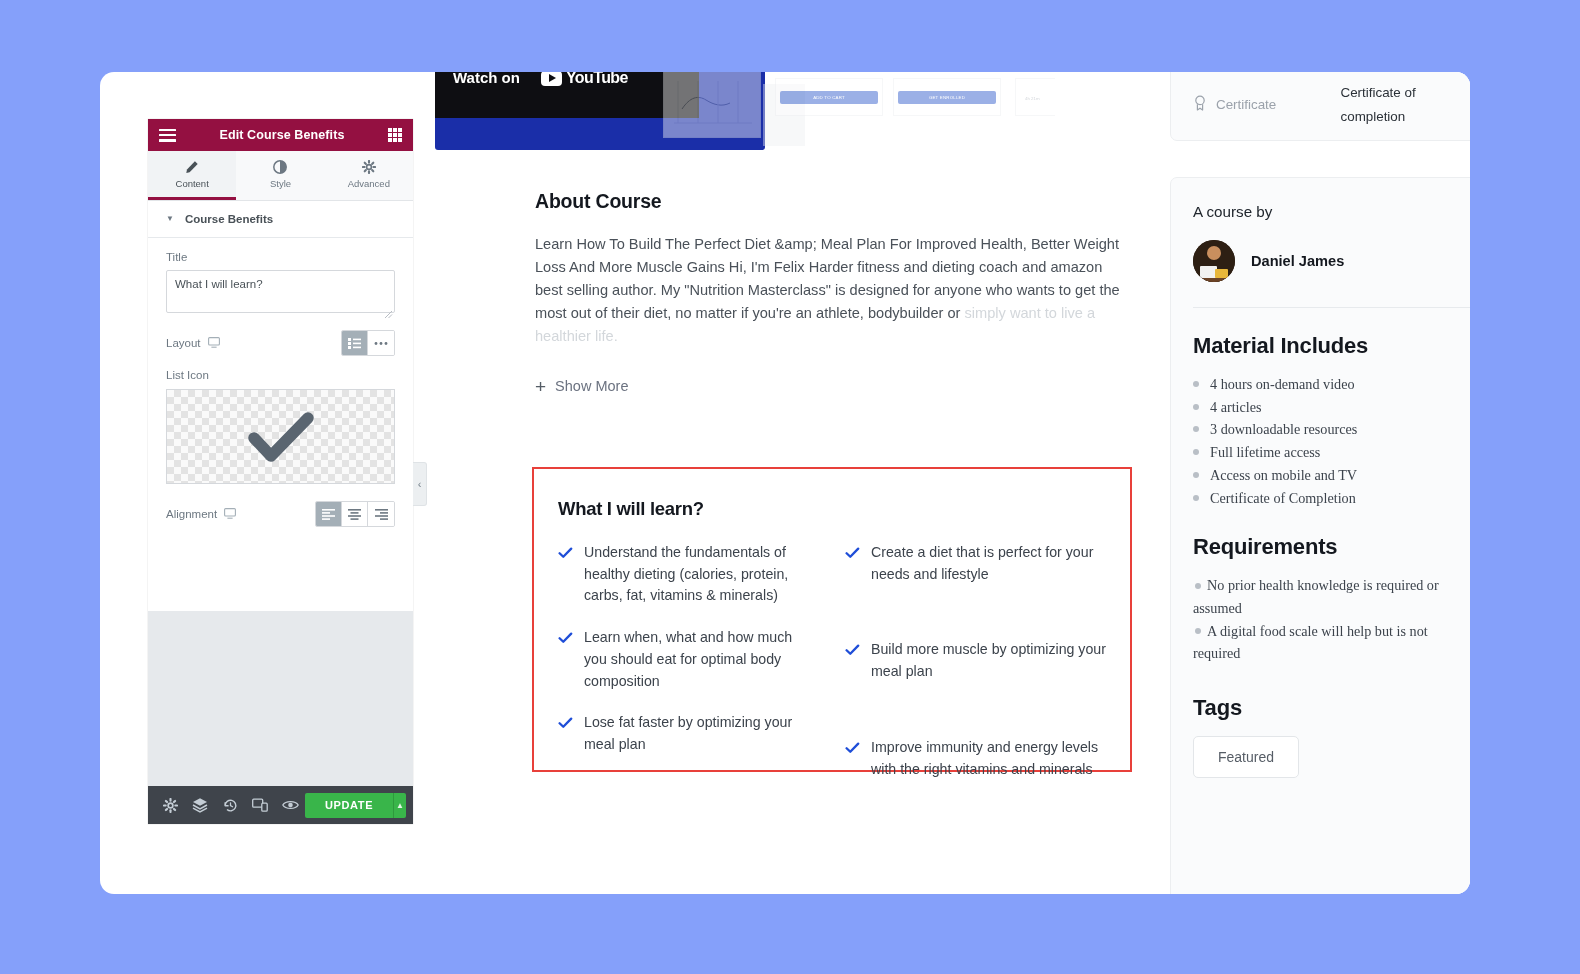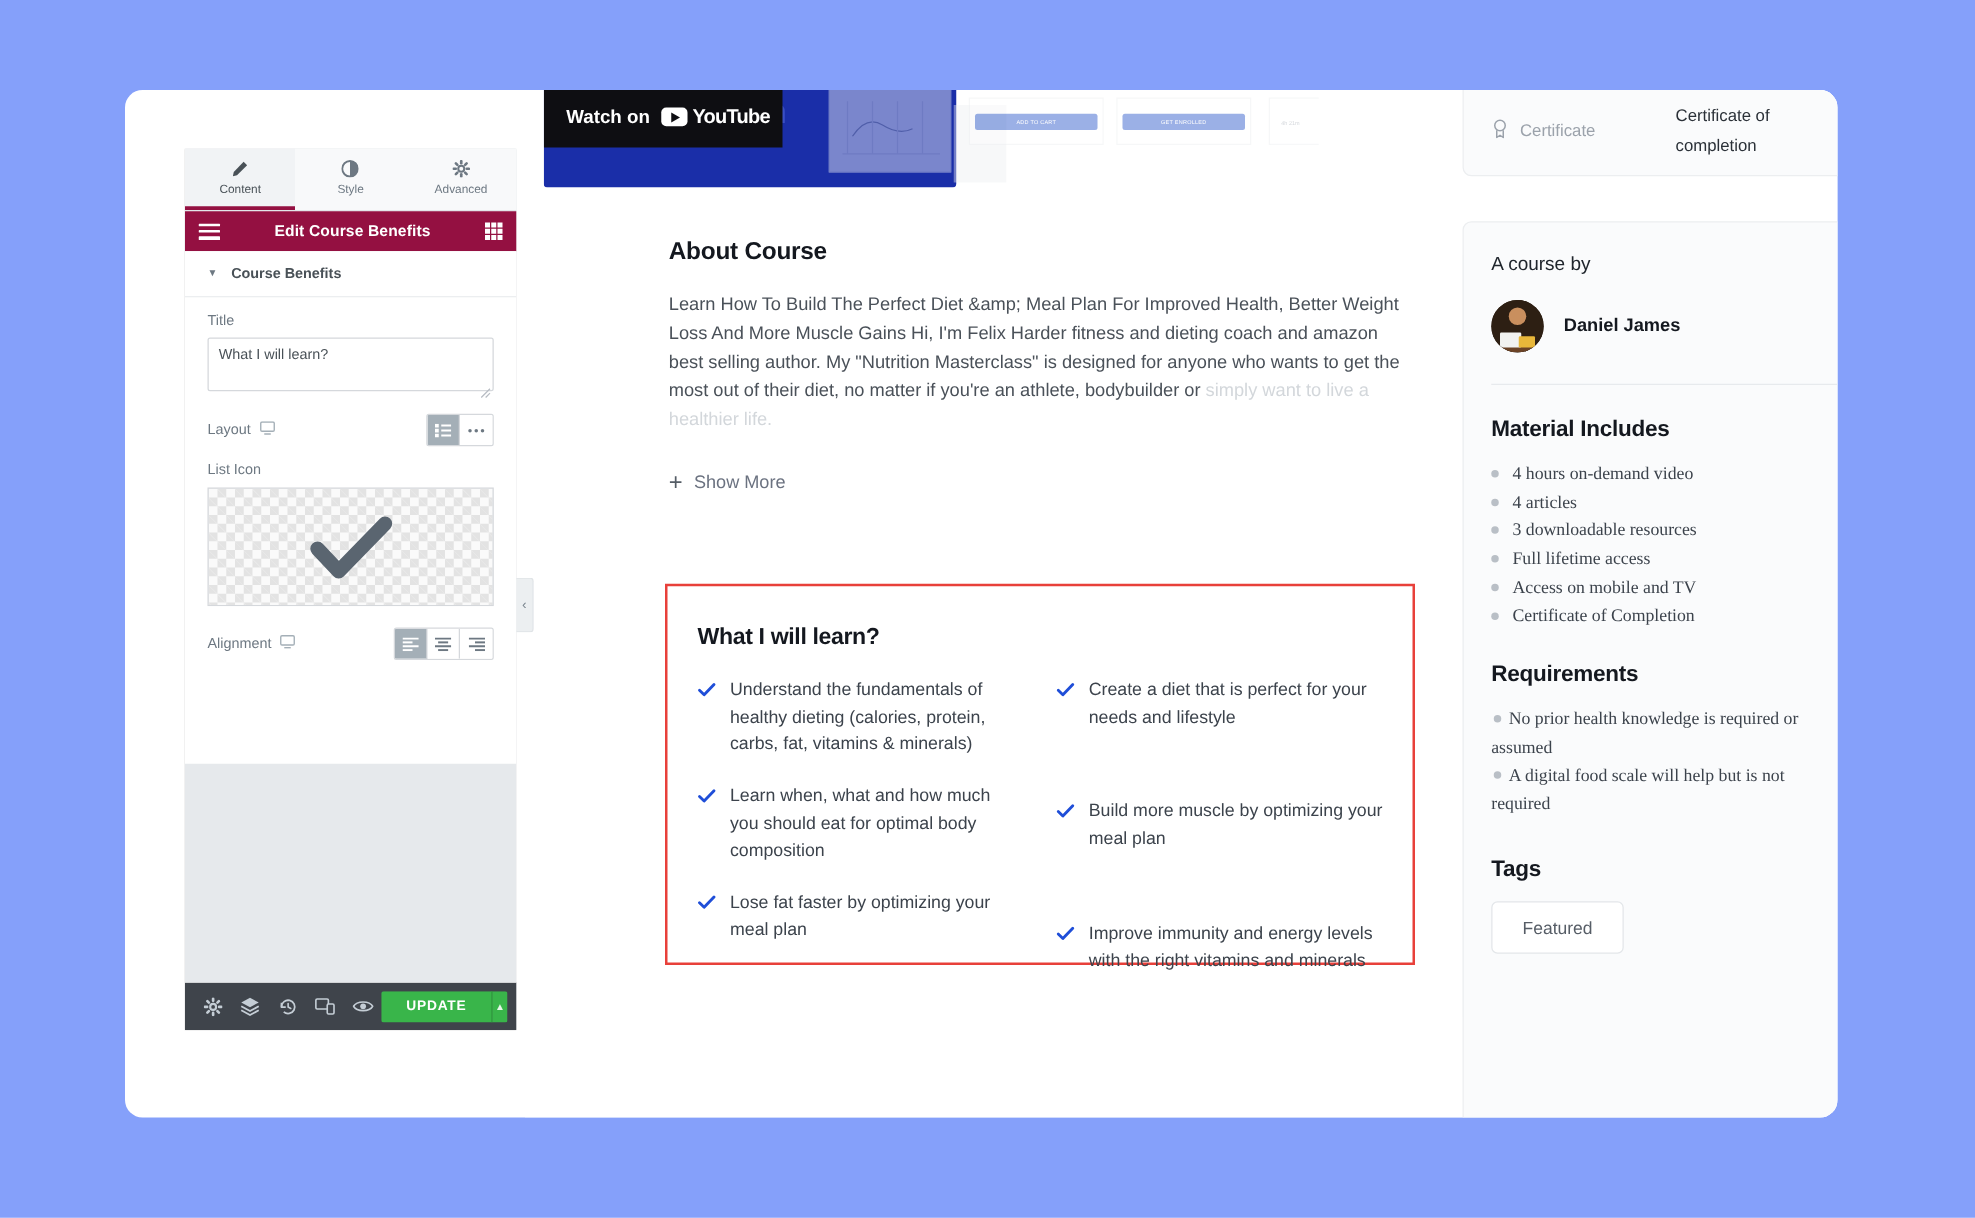--- a/index.html
+++ b/index.html
@@ -160,22 +160,22 @@
   #video-inner {
     position: absolute; left: 0; top: -60px; width: 330px; height: 138px;
     background: #1a2ea8; border-radius: 3px; overflow: hidden;
   }
   #video-title {
     position: absolute; left: 52px; top: 62px;
     font-size: 27px; font-weight: bold; color: #3a4fc4; letter-spacing: -.5px;
     white-space: nowrap;
   }
   #yt-badge {
-    position: absolute; left: 0px; top: 57px; width: 191px; height: 49px;
-    background: #0e0e12; display: flex; align-items: center; gap: 9px;
+    position: absolute; left: 0px; top: 57px; width: 264px; height: 49px;
+    background: #0e0e12; display: flex; align-items: flex-start; gap: 21px;
     padding-left: 18px;
   }
   #yt-badge .wo { color: #fff; font-size: 15px; font-weight: bold; }
   .yt-logo { display: flex; align-items: center; gap: 4px; }
   .yt-play { width: 21px; height: 15px; background: #fff; border-radius: 4px;
              display:flex; align-items:center; justify-content:center; }
   .yt-play::after { content:''; width:0;height:0;border-left:7px solid #0e0e12;
                     border-top:4.5px solid transparent; border-bottom:4.5px solid transparent;
                     margin-left:2px;}
   .yt-word { color:#fff; font-size:16px; font-weight:bold; letter-spacing:-.6px; }
@@ -233,21 +233,21 @@
   #author-card { position: absolute; left: 0; top: 105px; width: 323px; height: 760px;
                  padding: 25px 22px 0 22px; }
   #author-card h4 { font-size: 15.2px; color: #20262d; font-weight: normal;
                     margin-bottom: 20px; }
   #author-row { display:flex; align-items:center; gap: 16px; }
   #avatar { width: 42px; height: 42px; border-radius: 50%; overflow: hidden;
             background: #2a1c10; position: relative; flex: 0 0 auto; }
   #author-name { font-size: 14.6px; font-weight: bold; color: #14181f; }
   .rail-divider { height: 1px; background: #e7eaed; margin: 25px 0 0 0; }
 
-  .rail-h { font-size: 18px; font-weight: bold; color: #14181f;
+  .rail-h { font-size: 22px; font-weight: bold; color: #14181f;
             letter-spacing: -.2px; margin: 25px 0 14px 0; }
   .rail-ul { list-style: none; font-family: Liberation Serif, serif; }
   .rail-ul li { display:flex; gap: 11px; align-items: flex-start;
                 font-size: 14.2px; color: #3c434c; line-height: 1.6; }
   .rail-ul li .dot { width: 6px; height: 6px; border-radius: 50%;
                      background: #b9bfc6; flex: 0 0 auto; margin-top: 8px; }
   .rail-ul.flow li { display: block; }
   .rail-ul.flow li .dot { display: inline-block; vertical-align: middle;
                           margin: 0 6px 2px 2px; }
 
@@ -422,20 +422,40 @@
         <div class="rail-h" style="margin-top:30px;">Tags</div>
         <div id="tags-row">
           <span class="tag">Featured</span>
         </div>
       </div>
     </div>
   </div>
 
   <div id="elementor-panel">
 
+    <div id="panel-header">
+      <span class="hamburger">
+          <i></i>
+          <i></i>
+          <i></i>
+        </span>
+      <span class="p-title">Edit Course Benefits</span>
+      <span class="grid-icon">
+          <i></i>
+          <i></i>
+          <i></i>
+          <i></i>
+          <i></i>
+          <i></i>
+          <i></i>
+          <i></i>
+          <i></i>
+        </span>
+    </div>
+
     <div id="panel-tabs">
       <div class="ptab active">
         <span>
             <svg width="14" height="14" viewBox="0 0 14 14">
               <path d="M9.9 1.3 L12.7 4.1 L4.6 12.2 L1.3 12.9 L2 9.5 Z" fill="#495157"></path>
             </svg>
           </span>
         <span>Content</span>
       </div>
       <div class="ptab">
@@ -458,40 +478,20 @@
                 <line x1="11.4" y1="7" x2="13.1" y2="7"></line>
                 <line x1="2.7" y1="2.7" x2="3.9" y2="3.9"></line>
                 <line x1="10.1" y1="10.1" x2="11.3" y2="11.3"></line>
                 <line x1="11.3" y1="2.7" x2="10.1" y2="3.9"></line>
                 <line x1="3.9" y1="10.1" x2="2.7" y2="11.3"></line>
               </g>
             </svg>
           </span>
         <span>Advanced</span>
       </div>
-    </div>
-
-    <div id="panel-header">
-      <span class="hamburger">
-          <i></i>
-          <i></i>
-          <i></i>
-        </span>
-      <span class="p-title">Edit Course Benefits</span>
-      <span class="grid-icon">
-          <i></i>
-          <i></i>
-          <i></i>
-          <i></i>
-          <i></i>
-          <i></i>
-          <i></i>
-          <i></i>
-          <i></i>
-        </span>
     </div>
 
     <div id="panel-body">
       <div class="panel-filler"></div>
 
       <div class="section-head">
         <span class="caret">▼</span>
         <span class="lbl">Course Benefits</span>
       </div>
 

